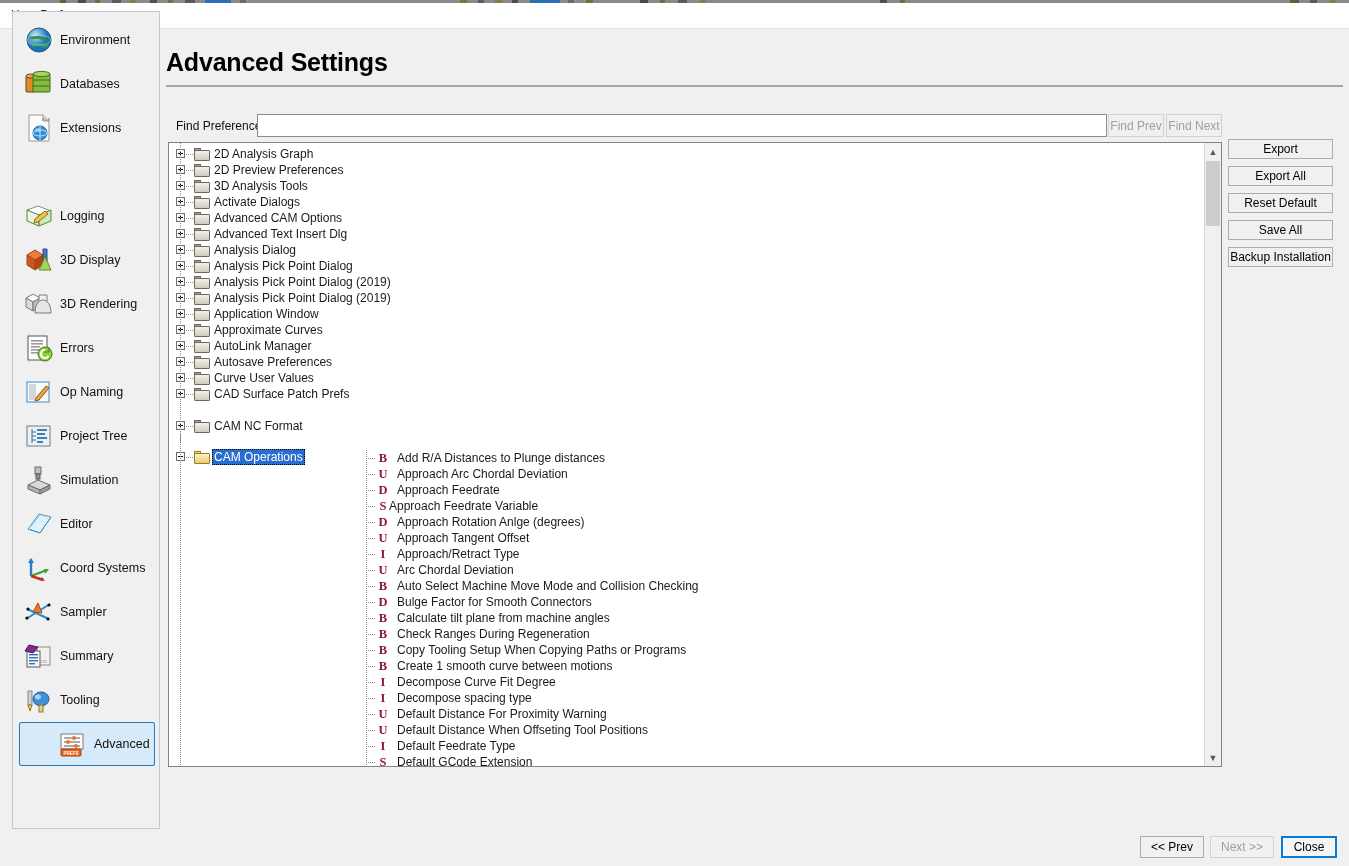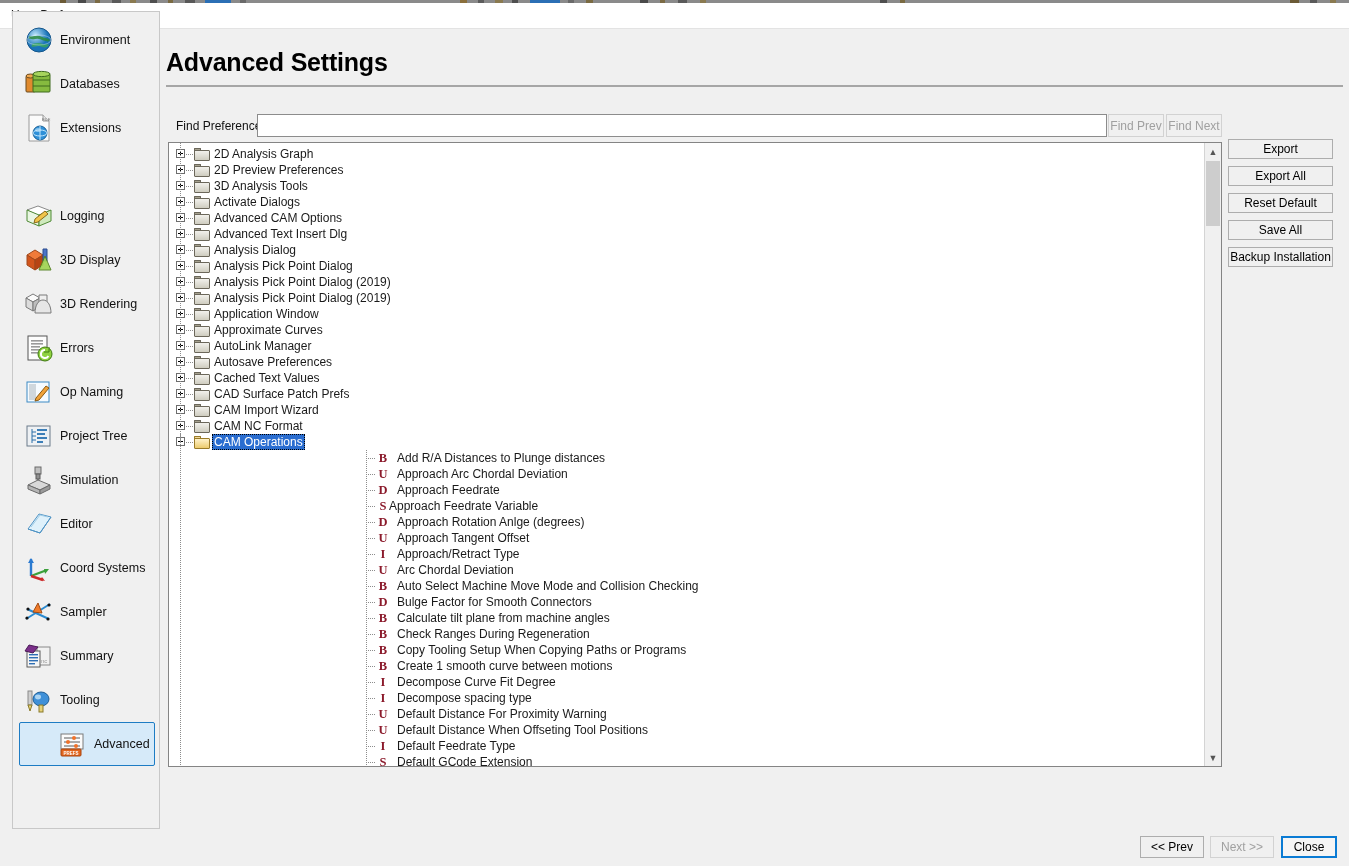--- a/index.html
+++ b/index.html
@@ -538,50 +538,41 @@
             </span>
             <span class="txt" style="left: 45px;">Autosave Preferences</span>
           </div>
           <div class="row" style="position: absolute; left: 0px; top: 227px; width: 100%;">
             <span class="plus" style="left: 7px;"></span>
             <span class="dots" style="left: 17px;"></span>
             <span class="fold" style="left: 25px;">
               <span class="tab"></span>
               <span class="bod"></span>
             </span>
-            <span class="txt" style="left: 45px;">Cached Text Values</span>
+            <span class="txt" style="left: 45px;">Curve User Values</span>
           </div>
           <div class="row" style="position: absolute; left: 0px; top: 243px; width: 100%;">
             <span class="plus" style="left: 7px;"></span>
             <span class="dots" style="left: 17px;"></span>
             <span class="fold" style="left: 25px;">
               <span class="tab"></span>
               <span class="bod"></span>
             </span>
             <span class="txt" style="left: 45px;">CAD Surface Patch Prefs</span>
           </div>
-          <div class="row" style="position: absolute; left: 0px; top: 259px; width: 100%;">
-            <span class="plus" style="left: 7px;"></span>
-            <span class="dots" style="left: 17px;"></span>
-            <span class="fold" style="left: 25px;">
-              <span class="tab"></span>
-              <span class="bod"></span>
-            </span>
-            <span class="txt" style="left: 45px;">CAM Import Wizard</span>
-          </div>
           <div class="row" style="position: absolute; left: 0px; top: 275px; width: 100%;">
             <span class="plus" style="left: 7px;"></span>
             <span class="dots" style="left: 17px;"></span>
             <span class="fold" style="left: 25px;">
               <span class="tab"></span>
               <span class="bod"></span>
             </span>
             <span class="txt" style="left: 45px;">CAM NC Format</span>
           </div>
-          <div class="row" style="position: absolute; left: 0px; top: 291px; width: 100%;">
+          <div class="row" style="position: absolute; left: 0px; top: 306px; width: 100%;">
             <span class="plus minus" style="left: 7px;"></span>
             <span class="dots" style="left: 17px;"></span>
             <span class="fold open" style="left: 25px;">
               <span class="tab"></span>
               <span class="bod"></span>
             </span>
             <span class="txt sel-hl" style="left: 43px;">CAM Operations</span>
           </div>
           <div class="row" style="position: absolute; left: 0px; top: 307px; width: 100%;">
             <span class="elbow"></span>

